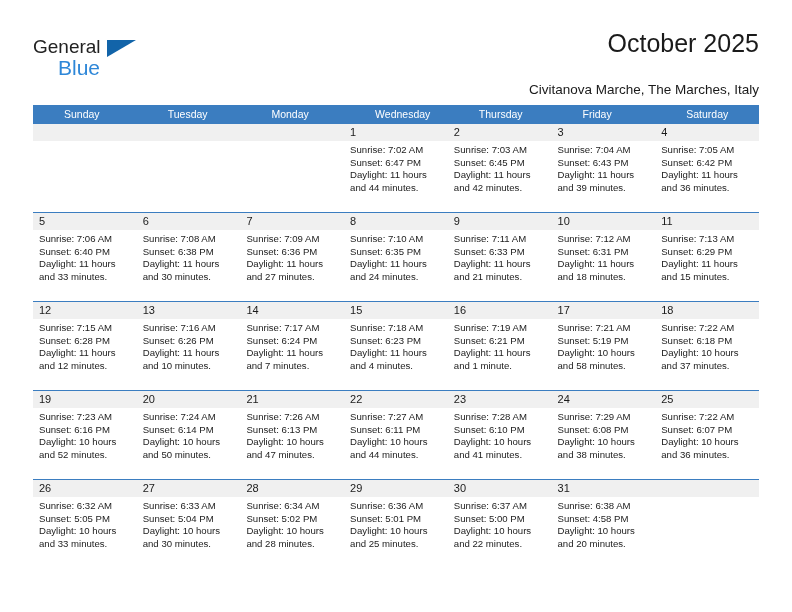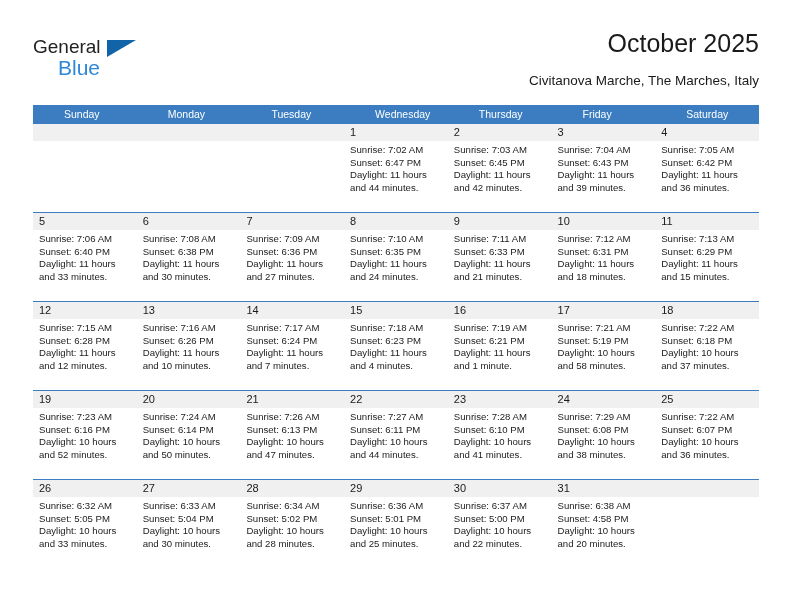--- a/index.html
+++ b/index.html
@@ -71,21 +71,21 @@
   .cal-title {
     font-size: 25px;
     color: #1a1a1a;
     line-height: 30px;
     white-space: nowrap;
   }
   .cal-subtitle {
     font-size: 13.5px;
     color: #1a1a1a;
     line-height: 20px;
-    margin-top: 13px;
+    margin-top: 22px;
     white-space: nowrap;
     text-align: center;
   }
 
   
   .calendar {
     position: absolute;
     left: 33px;
     top: 105px;
     width: 726px;
@@ -172,22 +172,22 @@
     <div class="title-block">
       <div class="cal-title">October 2025</div>
       <div class="cal-subtitle">Civitanova Marche, The Marches, Italy</div>
     </div>
 
   </div>
 
   <div class="calendar">
     <div class="weekday-row">
       <div class="weekday">Sunday</div>
+      <div class="weekday">Tuesday</div>
       <div class="weekday">Monday</div>
-      <div class="weekday">Tuesday</div>
       <div class="weekday">Wednesday</div>
       <div class="weekday">Thursday</div>
       <div class="weekday">Friday</div>
       <div class="weekday">Saturday</div>
     </div>
     <div id="weeks-container">
         <div class="week-row first">
           <div class="day-cell empty">
             <div class="day-band"></div>
             <span class="day-num"></span>

